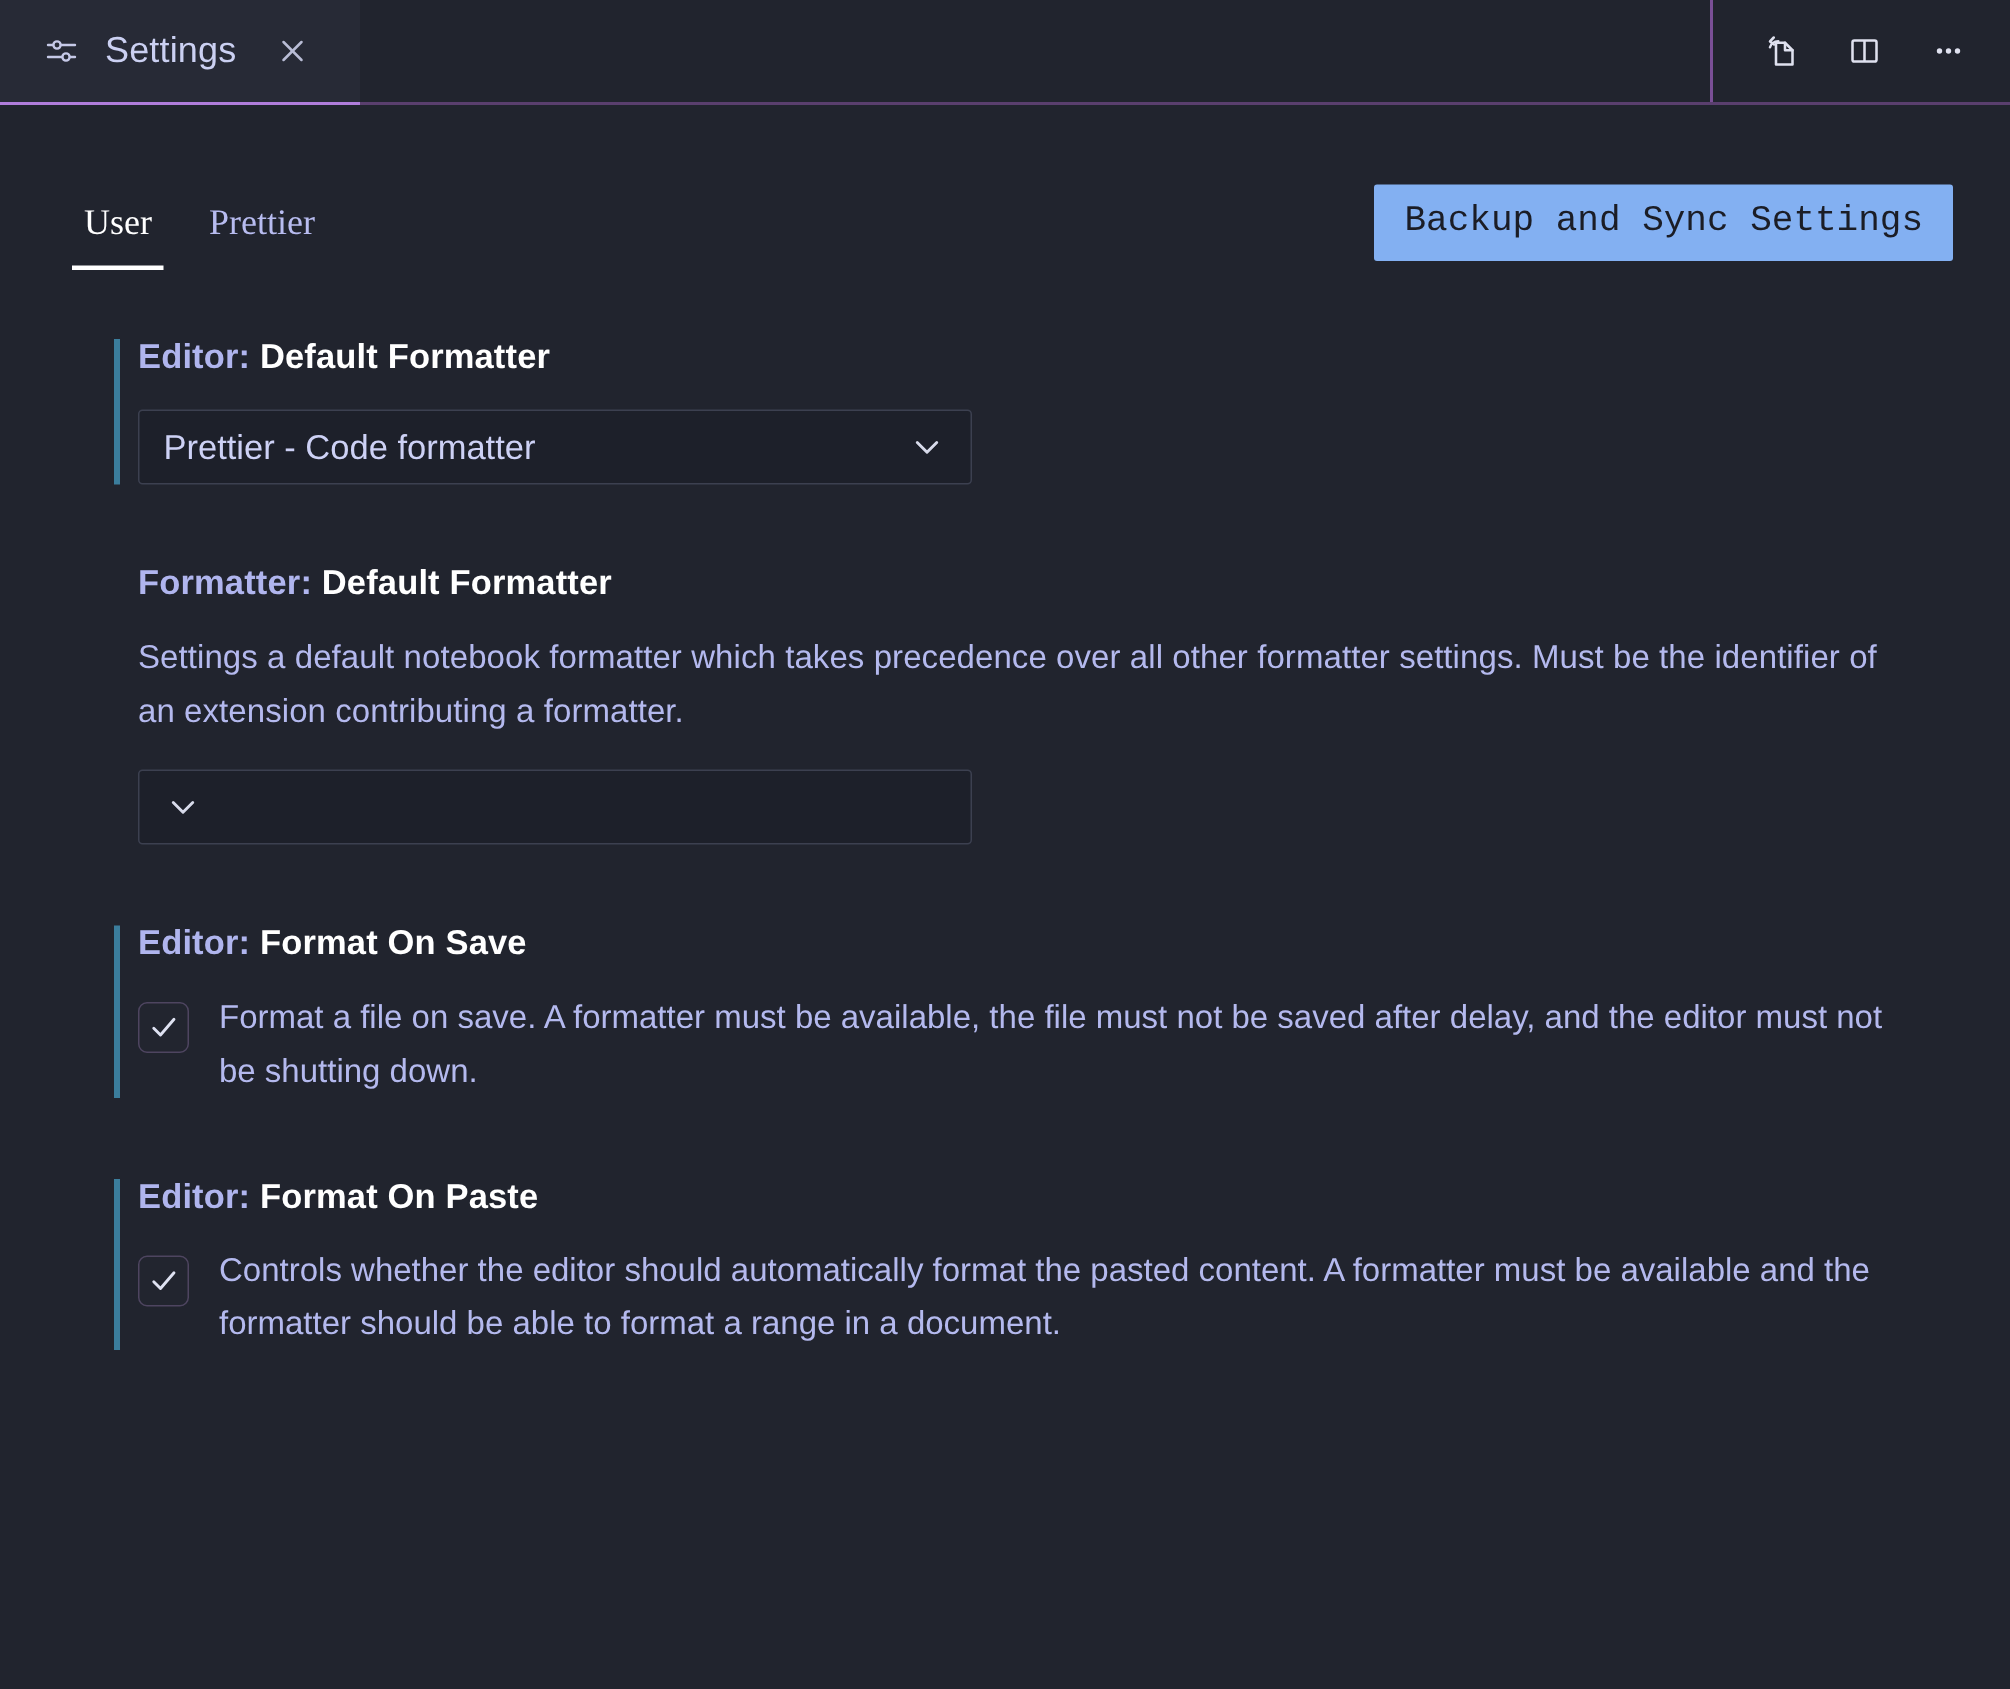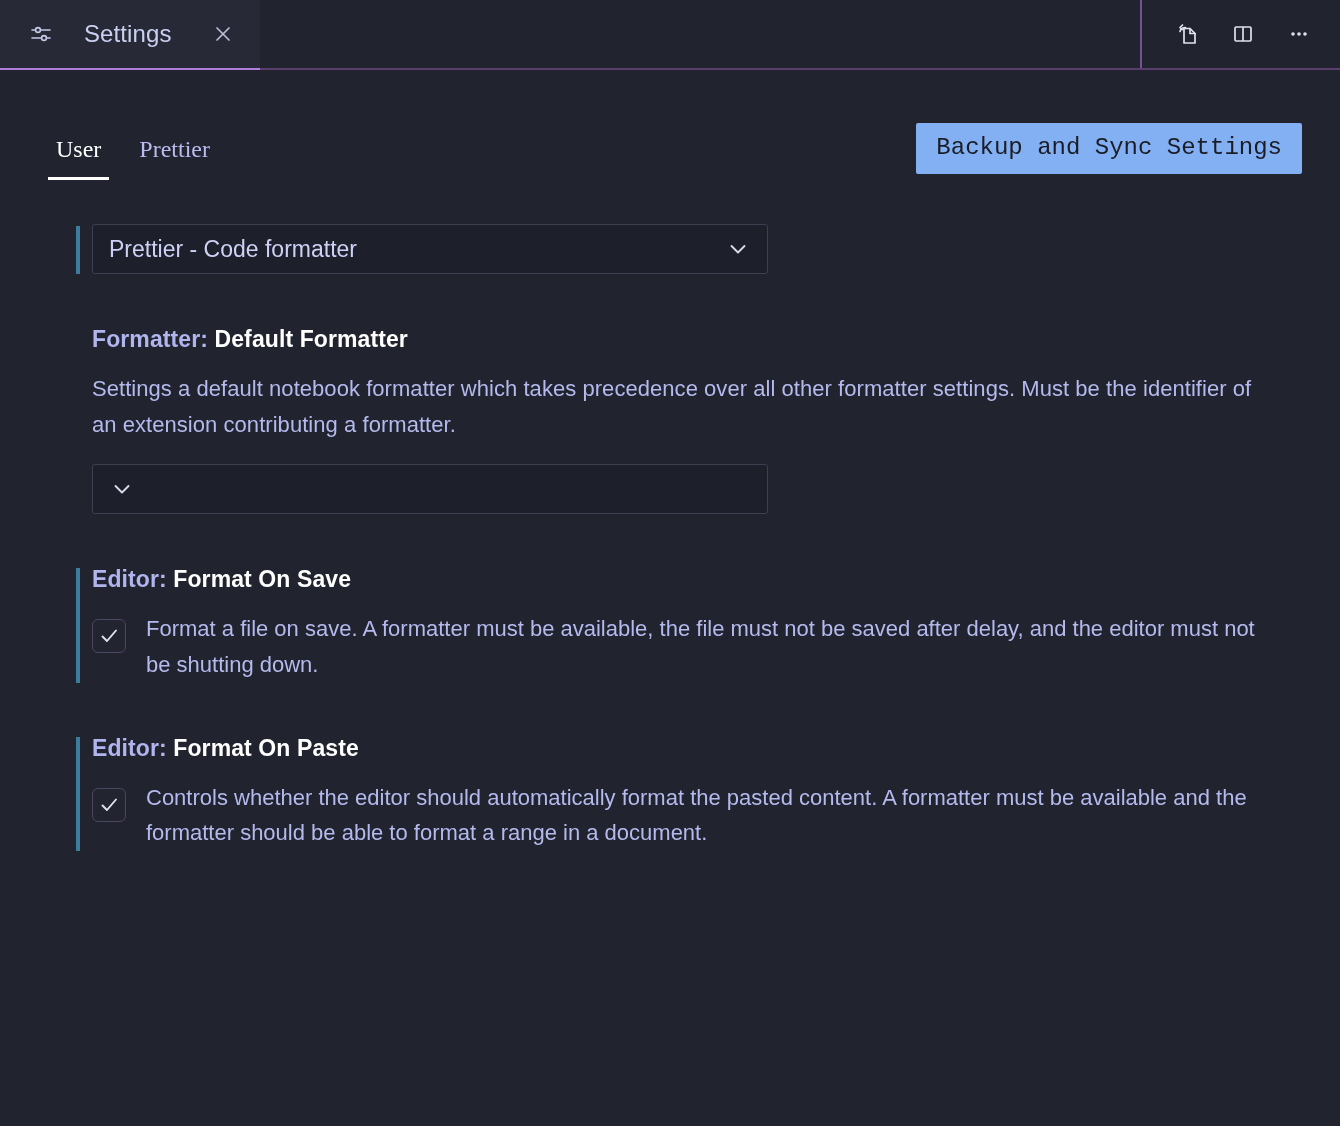--- a/index.html
+++ b/index.html
@@ -18,21 +18,21 @@
     height: 70px;
     background: #21242e;
     display: flex;
     align-items: stretch;
     border-bottom: 2px solid #5a3f6e;
   }
   .tab {
     position: relative;
     display: flex;
     align-items: center;
-    gap: 30px;
+    gap: 16px;
     padding: 0 22px 0 28px;
     min-width: 240px;
     background: #272a36;
     cursor: pointer;
   }
   .tab.active::after {
     content: "";
     position: absolute;
     left: 0; right: 0; bottom: -2px;
     height: 2px;
@@ -173,21 +173,21 @@
   .setting-desc {
     font-size: 22px;
     line-height: 1.62;
     color: #b4b9ee;
     max-width: 1180px;
     letter-spacing: .05px;
   }
   .control-row { margin-top: 22px; }
   .select-box {
     position: relative;
-    width: 676px;
+    width: 556px;
     height: 50px;
     background: #1d202a;
     border: 1px solid #3c4050;
     border-radius: 3px;
     display: flex;
     align-items: center;
     padding: 0 16px;
     cursor: pointer;
   }
   .select-value {
@@ -281,20 +281,24 @@
       <div class="seg-tab active">User</div>
       <div class="seg-tab">Prettier</div>
     </div>
     <div class="subhead-spacer"></div>
     <button class="sync-btn">Backup and Sync Settings</button>
   </div>
 
   <div class="settings-list">
 
     <div class="setting modified">
+      <div class="setting-title">
+        <span class="setting-category">Editor:</span>
+        <span>Default Formatter</span>
+      </div>
       <div class="control-row">
         <div class="select-box">
           <span class="select-value">Prettier - Code formatter</span>
           <span class="select-chevron">
             <svg width="26" height="26" viewBox="0 0 26 26" fill="none" stroke="currentColor" stroke-width="1.9" stroke-linecap="round" stroke-linejoin="round">
               <path d="M6.5 10 L13 16.5 L19.5 10"></path>
             </svg>
           </span>
         </div>
       </div>

